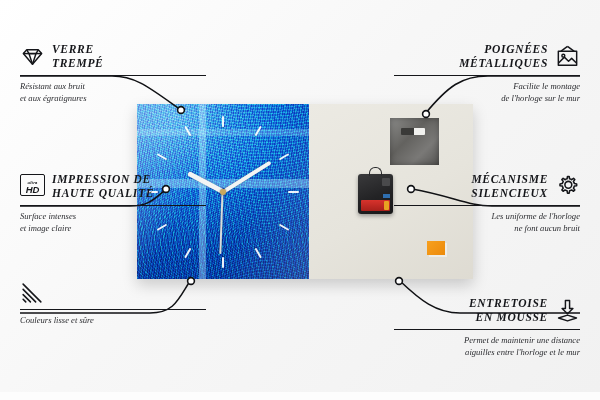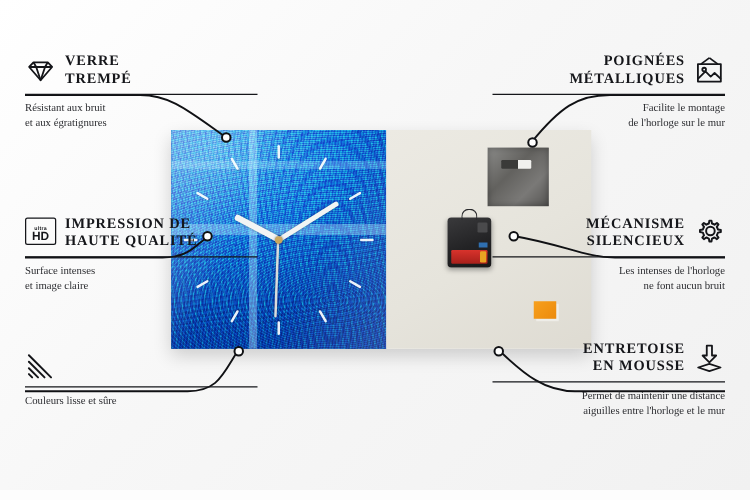--- a/index.html
+++ b/index.html
@@ -3,21 +3,21 @@
 <meta charset="utf-8">
 <style>
   * { margin:0; padding:0; box-sizing:border-box; }
   html,body { width:600px; height:400px; overflow:hidden; }
   body {
     background:#fdfdfd;
     font-family:"Liberation Serif", serif;
     position:relative;
   }
   #stage { position:absolute; inset:0; width:600px; height:392px;
-           background:linear-gradient(135deg,#ffffff 0%,#f7f7f7 45%,#f1f1f1 100%); }
+           background:linear-gradient(135deg,#ffffff 0%,#f7f7f7 45%,#f1f1f1 100%);font-style:italic; }
 
   
   .product { position:absolute; left:137px; top:104px; width:336px; height:175px;
              box-shadow:0 6px 14px rgba(0,0,0,.18); }
   .clock-face { position:absolute; left:0; top:0; width:172px; height:175px;
                 overflow:hidden; background:#1a5fb4; }
   .wave { position:absolute; inset:-20%;
           background:
             repeating-linear-gradient(100deg, rgba(0,0,0,.30) 0px, rgba(0,0,0,.30) 1px, rgba(255,255,255,.20) 1px, rgba(255,255,255,.20) 2.3px),
             repeating-linear-gradient(78deg, rgba(0,190,200,.50) 0px, rgba(0,190,200,.50) 2px, rgba(10,60,160,.55) 2px, rgba(10,60,160,.55) 5px),
@@ -107,21 +107,21 @@
               font-family:"Liberation Sans", sans-serif; }
   .hdbox .h { font-size:9.5px; font-weight:700; color:#15161a;
               font-family:"Liberation Sans", sans-serif; margin-top:.5px; }
 
   
   #f-verre   { left:20px;  top:42px;  }
   #f-impr    { left:20px;  top:172px; }
   #f-bords   { left:20px;  top:280px; }
   #f-poign   { left:394px; top:42px;  }
   #f-meca    { left:394px; top:172px; }
-  #f-entre   { left:394px; top:272px; }
+  #f-entre   { left:394px; top:296px; }
 </style>
 </head>
 <body>
 
 <div id="stage">
 
   <div class="product">
 
     <div class="clock-face">
       <div class="wave"></div>
@@ -304,21 +304,21 @@
       </span>
       <span class="ico">
         <svg viewBox="0 0 24 24" fill="none" stroke="currentColor" stroke-width="1.5" stroke-linejoin="round">
           <path d="M12 2.4 L13.6 2.4 L14 4.6 A7.7 7.7 0 0 1 16 5.5 L17.8 4.2 L19 5.4 L17.7 7.2 A7.7 7.7 0 0 1 18.6 9.2 L20.8 9.6 L20.8 11.2 L18.6 11.6 A7.7 7.7 0 0 1 17.7 13.6 L19 15.4 L17.8 16.6 L16 15.3 A7.7 7.7 0 0 1 14 16.2 L13.6 18.4 L12 18.4 L11.6 16.2 A7.7 7.7 0 0 1 9.6 15.3 L7.8 16.6 L6.6 15.4 L7.9 13.6 A7.7 7.7 0 0 1 7 11.6 L4.8 11.2 L4.8 9.6 L7 9.2 A7.7 7.7 0 0 1 7.9 7.2 L6.6 5.4 L7.8 4.2 L9.6 5.5 A7.7 7.7 0 0 1 11.6 4.6 Z"></path>
           <circle cx="12.8" cy="10.4" r="3.3"></circle>
         </svg>
       </span>
     </div>
     <div class="rule"></div>
     <div class="sub">
-      <span>Les intenses de l'horloge</span><br>
+      <span>Les uniforme de l'horloge</span><br>
       <span>ne font aucun bruit</span>
     </div>
   </div>
 
   <div class="feat right" id="f-entre">
     <div class="head">
       <span class="title">
         <span>ENTRETOISE</span><br>
         <span>EN MOUSSE</span>
       </span>

